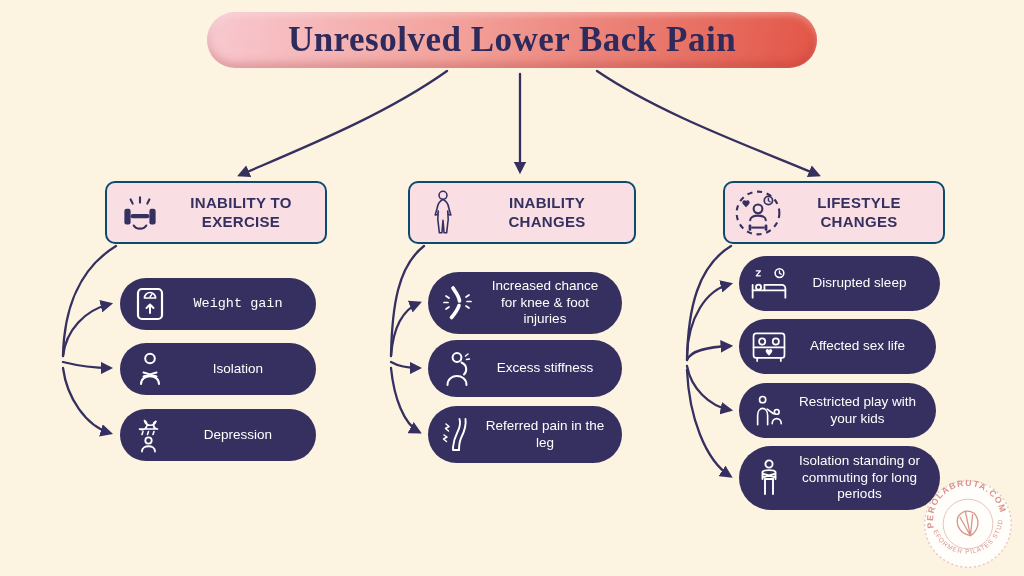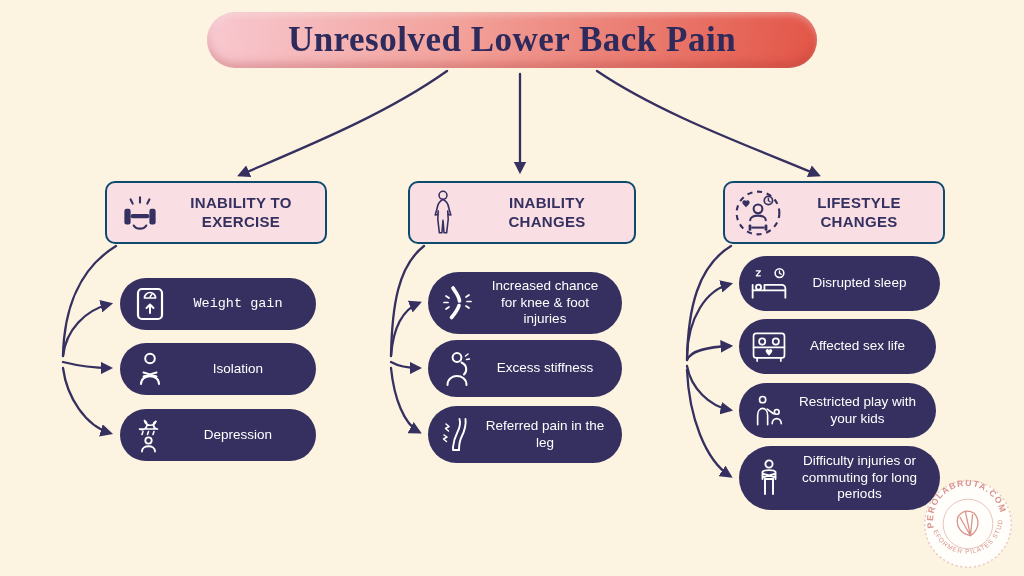--- a/index.html
+++ b/index.html
@@ -297,21 +297,21 @@
       <svg viewBox="0 0 40 40">
         <g fill="none" stroke="#fff" stroke-width="1.9" stroke-linecap="round" stroke-linejoin="round">
           <circle cx="20" cy="6" r="3.6"></circle>
           <path d="M13.5 14 C15 11.5 25 11.5 26.5 14 L26.5 21 M13.5 14 L13.5 21"></path>
           <path d="M14.5 16 L25.5 19 M25.5 16 L14.5 19"></path>
           <path d="M16 21 V36 M24 21 V36"></path>
           <path d="M16 21 H24"></path>
         </g>
       </svg>
     </span>
-    <span class="pill-label">Difficulty injuries or commuting for long periods</span>
+    <span class="pill-label">Isolation standing or commuting for long periods</span>
   </div>
 
   <div class="stamp">
     <svg viewBox="0 0 100 100">
       <defs>
         <path id="wm-top" d="M 14 54 A 37 37 0 1 1 86 54"></path>
         <path id="wm-bot" d="M 12 52 A 39 39 0 0 0 88 52"></path>
       </defs>
       <circle cx="50" cy="50" r="47" fill="rgba(255,255,255,0.85)" stroke="#e9c2bd" stroke-width="1.5" stroke-dasharray="2 3"></circle>
       <circle cx="50" cy="50" r="27" fill="none" stroke="#e9c2bd" stroke-width="1"></circle>

